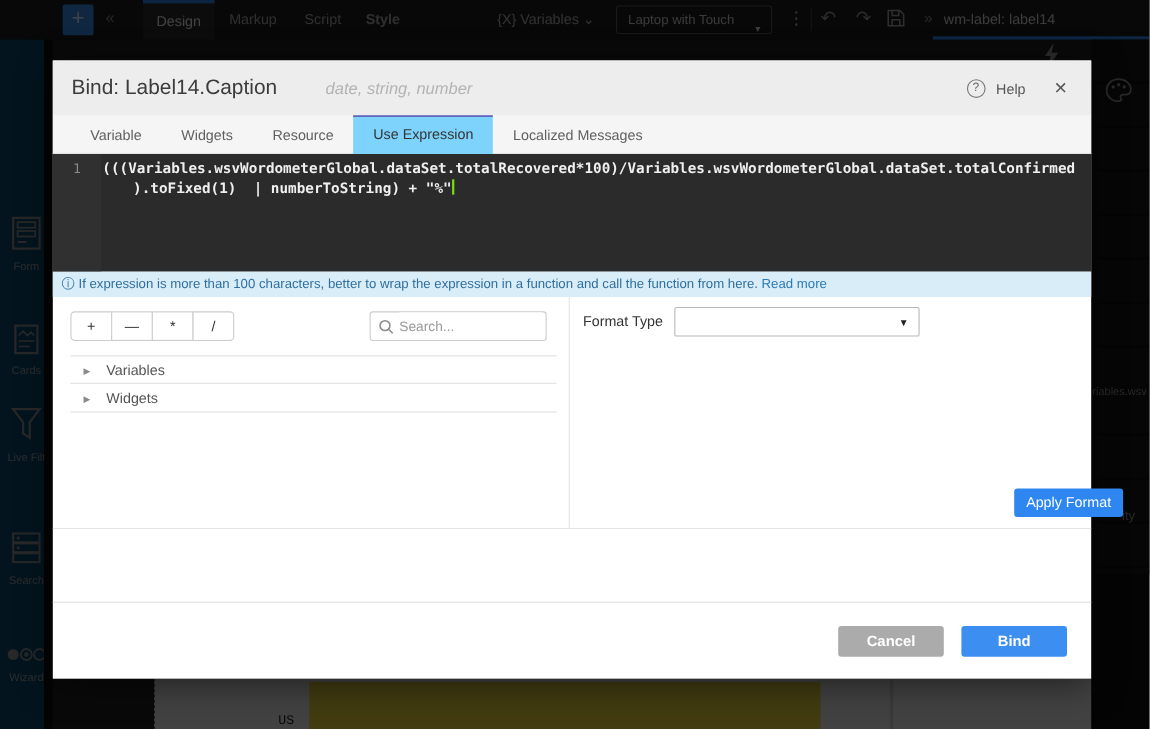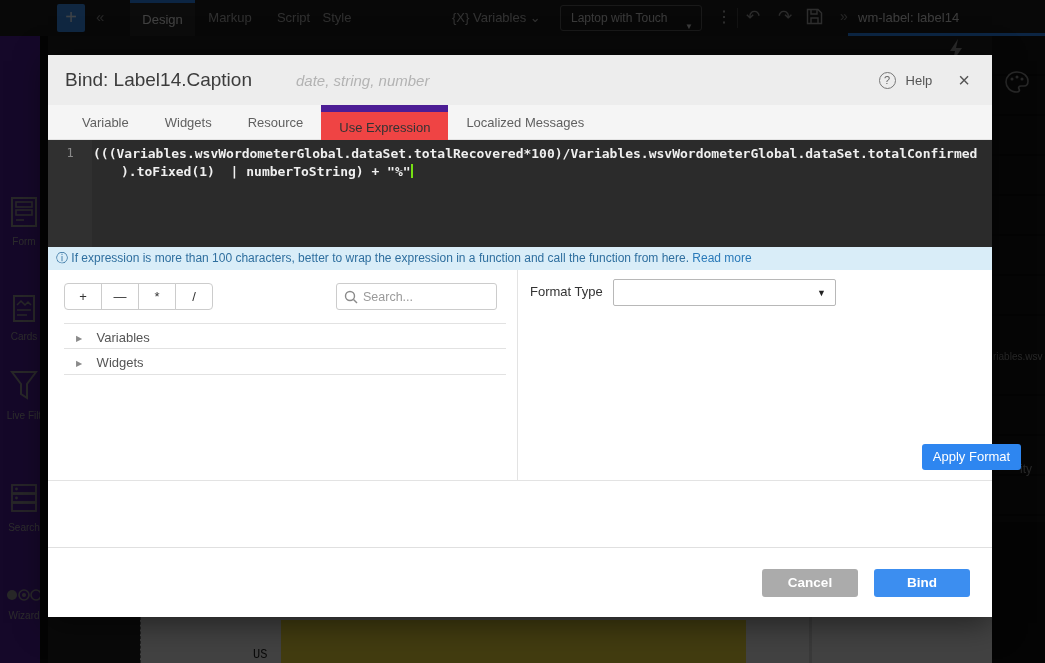--- a/index.html
+++ b/index.html
@@ -21,21 +21,21 @@
   .tb-kebab { position:absolute; left:716px; top:7px; color:#bdbdbd; font-size:16px; letter-spacing:0; }
   .tb-sep { position:absolute; left:737px; top:8px; width:1px; height:20px; background:#454545; }
   .tb-undo { position:absolute; left:746px; top:6px; color:#9a9a9a; font-size:17px; }
   .tb-redo { position:absolute; left:778px; top:6px; color:#9a9a9a; font-size:17px; }
   .tb-save { position:absolute; left:806px; top:8px; }
   .tb-expand { position:absolute; left:840px; top:8px; color:#8a8a8a; font-size:14px; }
   .tb-widgetname { position:absolute; left:858px; top:0; height:36px; line-height:36px; color:#d8d8d8; font-size:13px; white-space:nowrap; }
   .tb-blueline { position:absolute; left:848px; top:33px; width:197px; height:3px; background:#2e86f0; }
 
   
-  .left-rail { position:absolute; left:0; top:36px; width:40px; height:627px; background:#4c1d95; z-index:1; overflow:hidden; }
+  .left-rail { position:absolute; left:0; top:36px; width:40px; height:627px; background:#0c4a6e; z-index:1; overflow:hidden; }
   .rail-item { position:absolute; left:0; width:48px; text-align:center; }
   .rail-item .lbl { display:block; margin-top:4px; color:#9e9e9e; font-size:10px; white-space:nowrap; }
   .rail-item svg { display:inline-block; }
   .rail-bottom-icon { position:absolute; color:#8d8d8d; font-size:15px; }
 
   
   .right-rail { position:absolute; left:992px; top:36px; width:53px; height:486px; z-index:1; overflow:hidden;
     background:repeating-linear-gradient(180deg,#171717 0 38px,#101010 38px 40px); }
   .rr-text { position:absolute; color:#8e8e8e; white-space:nowrap; }
   .rr-palette { position:absolute; left:12px; top:34px; }
@@ -56,21 +56,21 @@
   .m-header { position:absolute; left:0; top:0; width:944px; height:50px; background:#ededed; }
   .m-title { position:absolute; left:17px; top:14px; font-size:19px; color:#3c3c3c; }
   .m-subtitle { position:absolute; left:248px; top:17px; font-size:15px; font-style:italic; color:#b3b3b3; }
   .m-header-right { position:absolute; right:22px; top:0; height:50px; display:flex; align-items:center; gap:10px; }
   .m-help-icon { width:17px; height:17px; border:1px solid #777; border-radius:50%; color:#666; font-size:11px; line-height:15px; text-align:center; }
   .m-help-label { font-size:13px; color:#555; }
   .m-close { margin-left:16px; font-size:20px; color:#555; line-height:20px; }
 
   .m-tabbar { position:absolute; left:0; top:50px; width:944px; height:35px; background:#f5f5f5; border-bottom:1px solid #e3e3e3; display:flex; padding-left:16px; }
   .m-tab { height:35px; line-height:35px; padding:0 18px; font-size:13px; color:#606060; }
-  .m-tab.active { background:#ef4444; color:#333; border-top:7px solid #4c1d95; line-height:32px; }
+  .m-tab.active { background:#7dd3fc; color:#333; border-top:1px solid #4c1d95; line-height:32px; }
 
   .m-editor { position:absolute; left:0; top:85px; width:944px; height:107px; background:#2b2b2b; }
   .m-gutter { position:absolute; left:0; top:0; width:44px; height:107px; background:#303030; color:#8a8a8a; font-family:"DejaVu Sans Mono", monospace; font-size:12px; text-align:center; padding-top:6px; }
   .m-code { position:absolute; left:45px; top:5px; width:896px; font-family:"DejaVu Sans Mono", monospace; font-size:13px; font-weight:bold; color:#efefef; line-height:18px; }
   .m-code .ln { display:block; white-space:pre; }
   .m-code .ln2 { padding-left:28px; }
   .m-cursor { display:inline-block; width:2px; height:14px; background:#76e013; vertical-align:-2px; }
 
   .m-infobar { position:absolute; left:0; top:192px; width:944px; height:23px; background:#d9edf8; font-size:12px; color:#2f6f9f; line-height:23px; padding-left:8px; }
   .m-infobar .readmore { color:#2a7ab9; }
@@ -108,21 +108,21 @@
 <body>
 
 <div class="content-bg"></div>
 
 <div class="topbar">
   <div class="tb-add">+</div>
   <div class="tb-collapse">«</div>
   <div class="tb-tab active" style="left:130px;width:65px;">Design</div>
   <div class="tb-tab" style="left:200px;width:60px;">Markup</div>
   <div class="tb-tab" style="left:266px;width:55px;">Script</div>
-  <div class="tb-tab" style="left:312px;width:50px;">Style</div>
+  <div class="tb-tab" style="left:323px;width:50px;font-weight:bold;">Style</div>
   <div class="tb-vars">
     <span>{X}</span>
     <span>Variables</span>
     <span>⌄</span>
   </div>
   <div class="tb-select">
     <span>Laptop with Touch</span>
     <span class="caret" style="top:9px;">▼</span>
   </div>
   <div class="tb-kebab">⋮</div>

